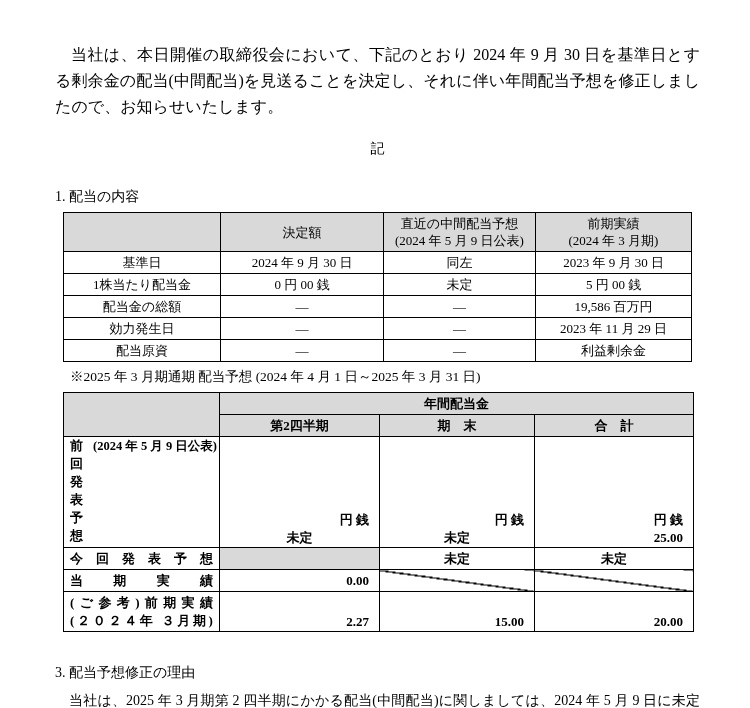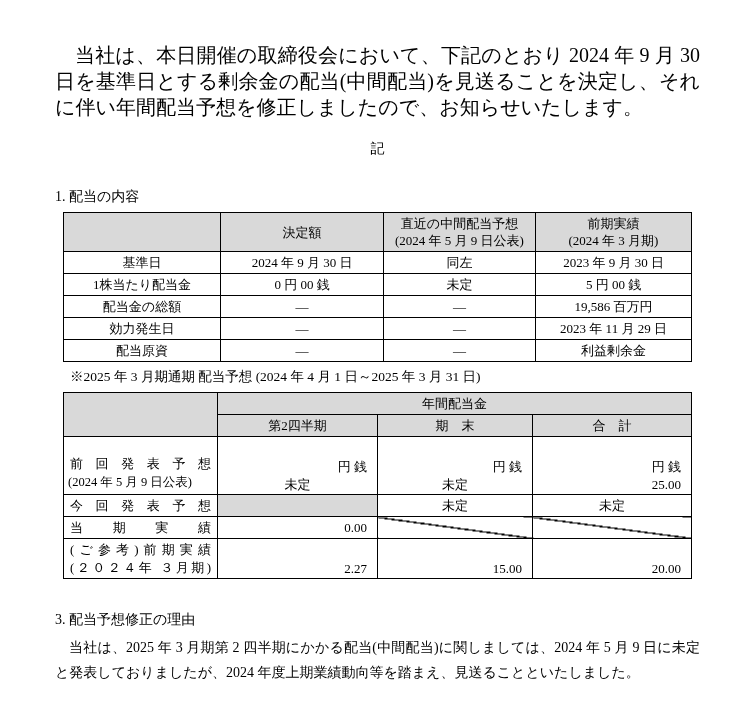--- a/index.html
+++ b/index.html
@@ -6,21 +6,21 @@
   body{
     width:750px;height:708px;
     font-family:"Liberation Serif","DejaVu Serif",serif;
     color:#000;overflow:hidden;
   }
   .page{padding:18px 50px 0 55px;}
 
   .doc-title{text-align:center;font-size:16px;font-weight:bold;margin:4px 0 0 0;}
   .doc-title span{text-decoration:underline;text-underline-offset:3px;letter-spacing:0.5px;}
 
-  .intro{font-size:20px;line-height:26px;margin:24px 0 0 0;text-indent:1em;text-align:justify;}
+  .intro{font-size:16px;line-height:26px;margin:24px 0 0 0;text-indent:1em;text-align:justify;}
   .record-mark{text-align:center;font-size:14px;margin:20px 0 0 0;}
 
   .sec-heading{font-size:14px;margin:30px 0 0 0;}
   .sec2-note{font-size:13.5px;margin:6px 0 0 15px;}
 
   table{border-collapse:collapse;table-layout:fixed;margin:6px 0 0 8px;
         border:1.5px solid #000;}
   td{border:1px solid #000;font-size:13px;padding:0;overflow:hidden;
      vertical-align:middle;text-align:center;}
   .hdr{background:#d9d9d9;}
@@ -29,21 +29,21 @@
   #table1 tr.head td{height:38px;}
 
   #table2 td{height:21px;}
   .jlabel{text-align:justify;text-align-last:justify;padding:0 6px;line-height:18px;}
   .sublabel{text-align:left;padding:0 2px 0 4px;line-height:19px;font-size:12.5px;white-space:nowrap;}
   .unit{text-align:right;padding-right:10px;line-height:18px;}
   .val-center{text-align:center;line-height:18px;}
   .val-num{text-align:right;padding-right:10px;line-height:18px;}
   td.cell-stack{vertical-align:top;}
   .stack{display:flex;flex-direction:column;justify-content:flex-end;height:100%;padding-top:2px;box-sizing:border-box;}
-  .stack-bottom{display:flex;flex-direction:column;justify-content:flex-end;height:100%;padding-bottom:2px;box-sizing:border-box;}
+  .stack-bottom{display:flex;flex-direction:row;justify-content:flex-end;height:100%;padding-bottom:2px;box-sizing:border-box;}
   .num-line{padding-top:1px;}
   .diag{background-image:linear-gradient(to top right,
         transparent calc(50% - 0.7px), #000 calc(50% - 0.7px),
         #000 calc(50% + 0.7px), transparent calc(50% + 0.7px));}
 
   .reason{font-size:14px;line-height:25px;margin:6px 0 0 0;text-indent:1em;text-align:justify;}
 </style>
 </head>
 <body>
 
@@ -106,21 +106,21 @@
         <td>配当原資</td>
         <td>―</td>
         <td>―</td>
         <td>利益剰余金</td>
       </tr>
     </tbody>
   </table>
 
   <div class="sec2-note">※2025 年 3 月期通期 配当予想 (2024 年 4 月 1 日～2025 年 3 月 31 日)</div>
 
-  <table id="table2" style="">
+  <table id="table2" style="font-weight:bold;">
     <colgroup>
       <col style="width:154px">
         <col style="width:160px">
         <col style="width:155px">
         <col style="width:159px">
     </colgroup>
     <tbody>
       <tr>
         <td class="hdr" rowspan="2"></td>
         <td class="hdr" colspan="3">年間配当金</td>

